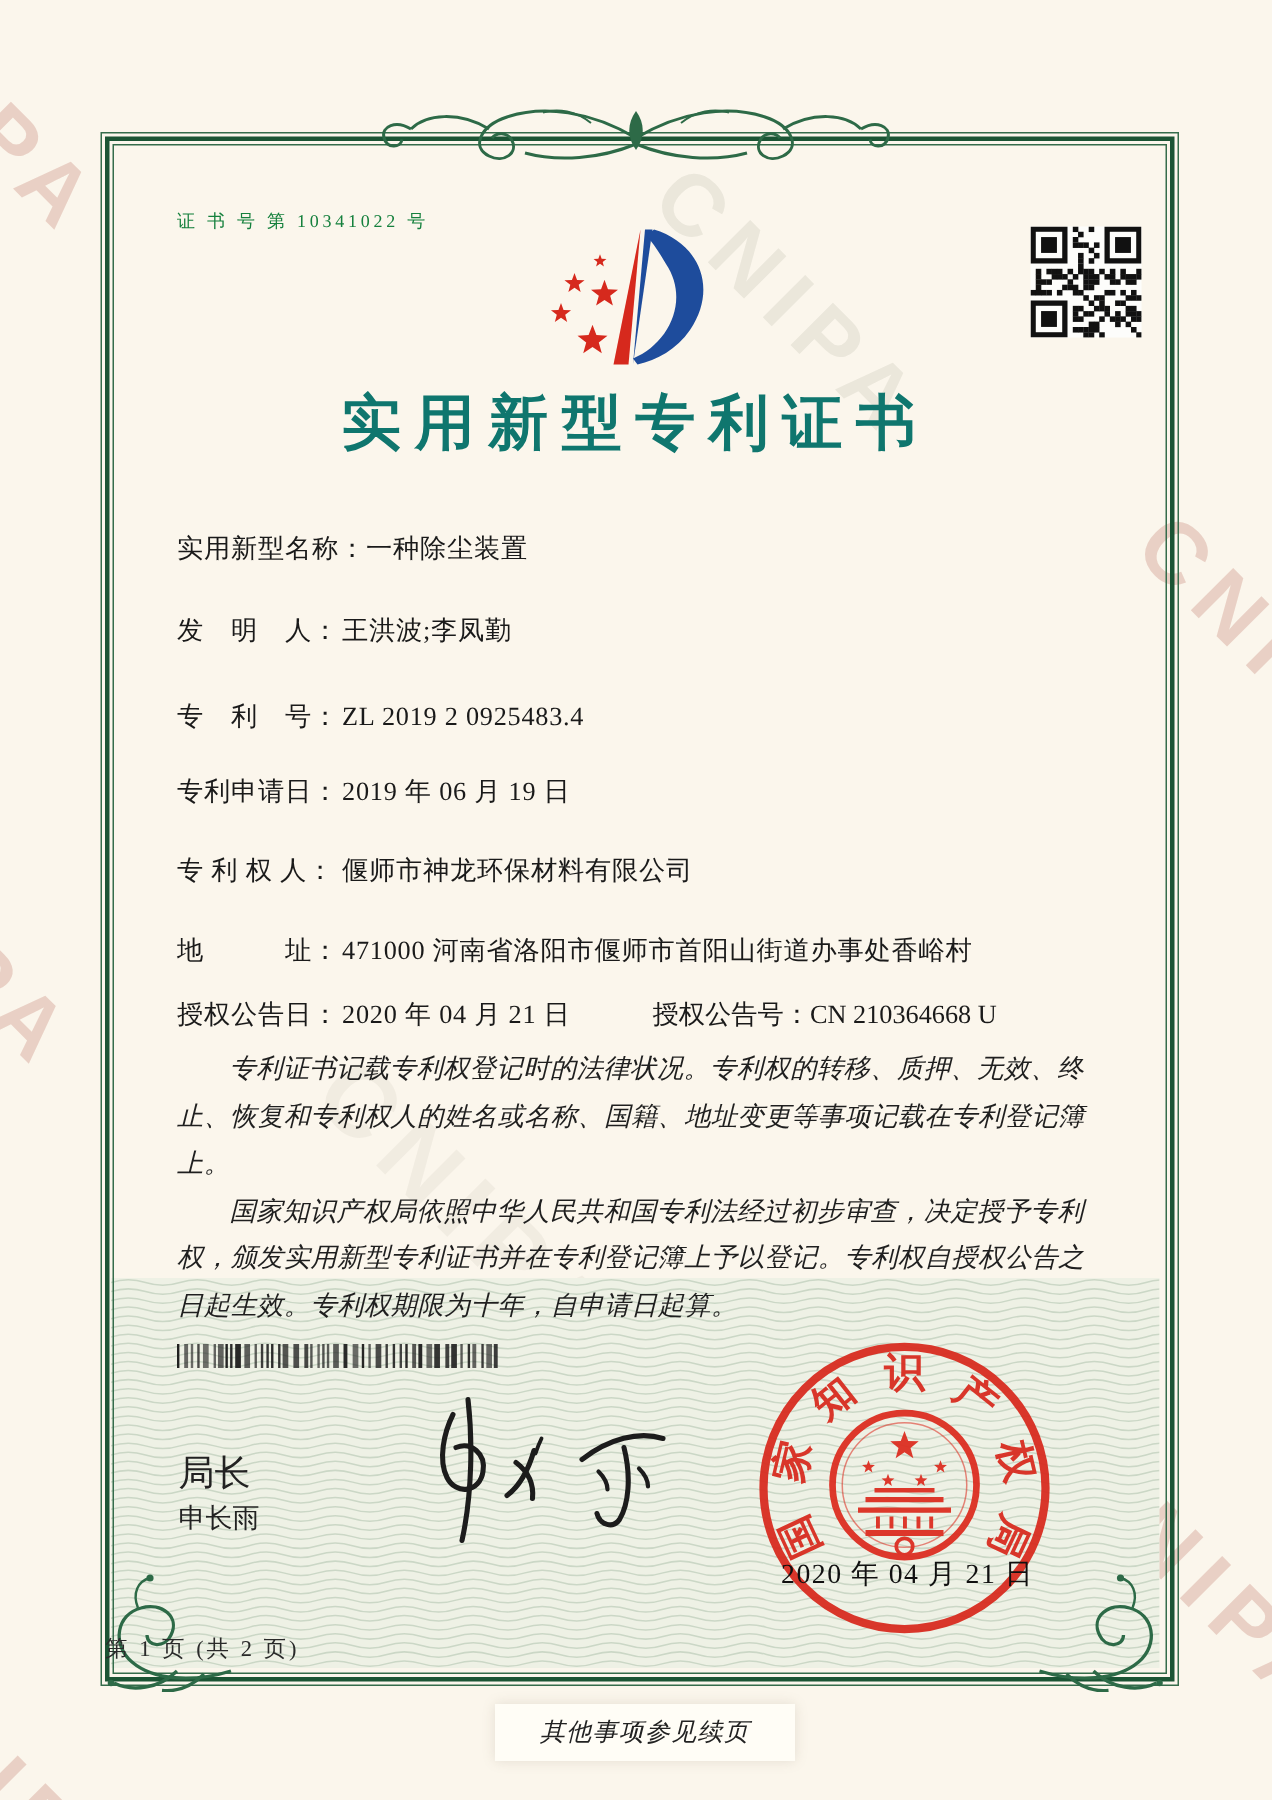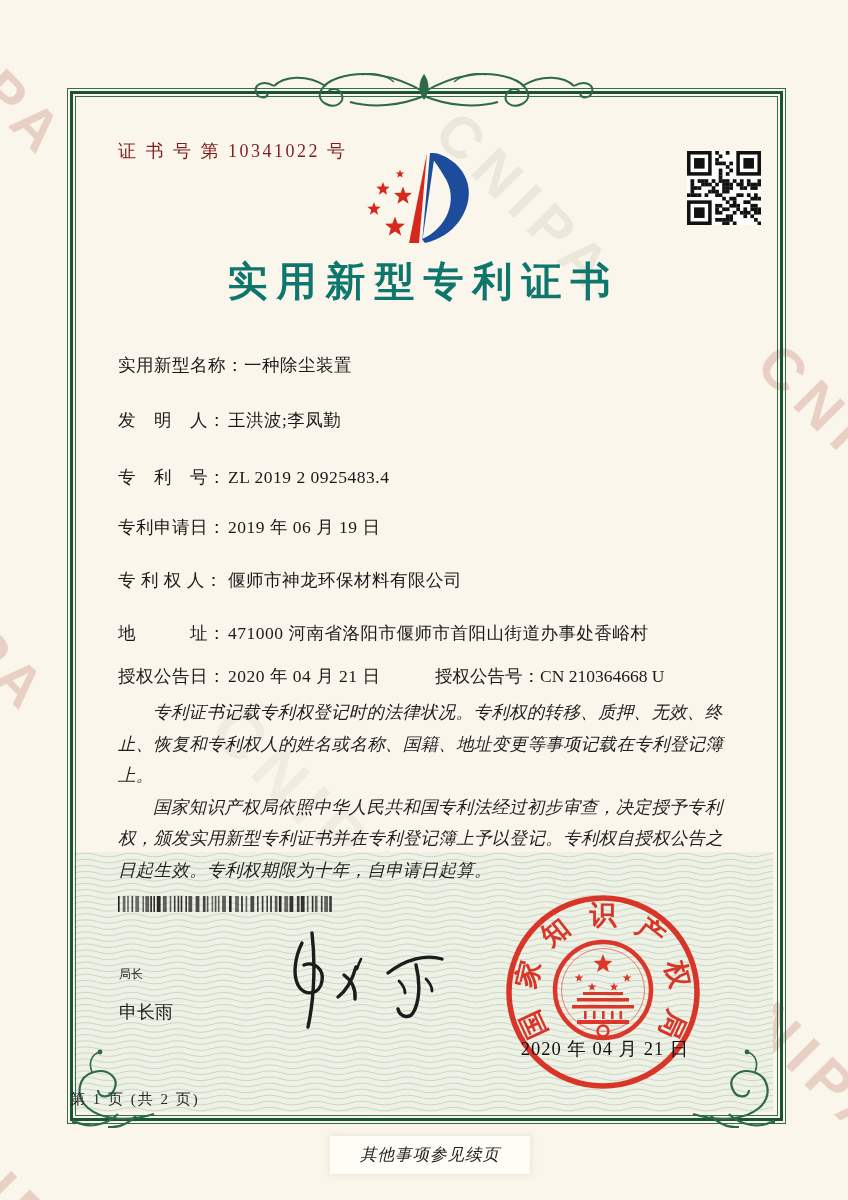--- a/index.html
+++ b/index.html
@@ -20,42 +20,42 @@
   .wm.faint{color:rgba(176,179,160,0.22);}
   .wm.ghost{color:rgba(186,183,165,0.15); font-size:66px;}
   
   .frame{
     position:absolute; left:70px; top:91px; width:707px; height:1024px;
     border:3px solid #1b5434; outline:1px solid #356c4b; outline-offset:2px;
   }
   .frame::after{content:''; position:absolute; inset:2px; border:1px solid #356c4b;}
   .ornament{position:absolute; pointer-events:none;}
   
-  .cert-no{position:absolute; left:118px; top:139px; font-size:18px; letter-spacing:2.5px; color:#7f1d1d;}
+  .cert-no{position:absolute; left:118px; top:139px; font-size:12px; letter-spacing:2.5px; color:#15803d;}
   .logo{position:absolute; left:352px; top:140px;}
   .qr{position:absolute; left:687px; top:151px; background:#fdfdfb;}
   .title{
     position:absolute; left:70px; top:254px; width:707px; text-align:center;
     font-size:40px; font-weight:bold; letter-spacing:9px; color:#0f766e;
   }
   
   .row{position:absolute; left:118px; width:620px; font-size:17.5px; color:#1a1a1a;}
   .row .lab{display:inline-block; min-width:110px; letter-spacing:0.5px;}
   .row .val{letter-spacing:0.5px;}
   .grant2{position:absolute; left:317px; top:0;}
   
   .body-text{position:absolute; left:118px; top:697px; width:616px;}
   .body-text p{
     margin:0; text-indent:2em; font-size:17.5px; line-height:31.5px;
     font-style:italic; color:#1f1f1f; letter-spacing:0.3px;
   }
   
   .wave-band{position:absolute; left:74px; top:852px; width:699px; height:260px; background:#eef1e5; overflow:hidden;}
   .barcode{position:absolute; left:118px; top:896px;}
-  .director-title{position:absolute; left:119px; top:966px; font-family:Liberation Serif, serif; font-size:12px; color:#222;}
+  .director-title{position:absolute; left:119px; top:966px; font-family:Liberation Serif, serif; font-size:24px; color:#222;}
   .director-name{position:absolute; left:119px; top:1000px; font-family:Liberation Serif, serif; font-size:18px; color:#222;}
   .signature{position:absolute; left:240px; top:925px;}
   .seal{position:absolute; left:503px; top:892px;}
   #seal-ring-text text{
     fill:#d8281c; font-size:27px; font-weight:bold;
     font-family:"Liberation Serif", serif;
   }
   .seal-date{
     position:absolute; left:500px; top:1036px; width:210px; text-align:center;
     font-size:18.5px; letter-spacing:1px; color:#101010;

